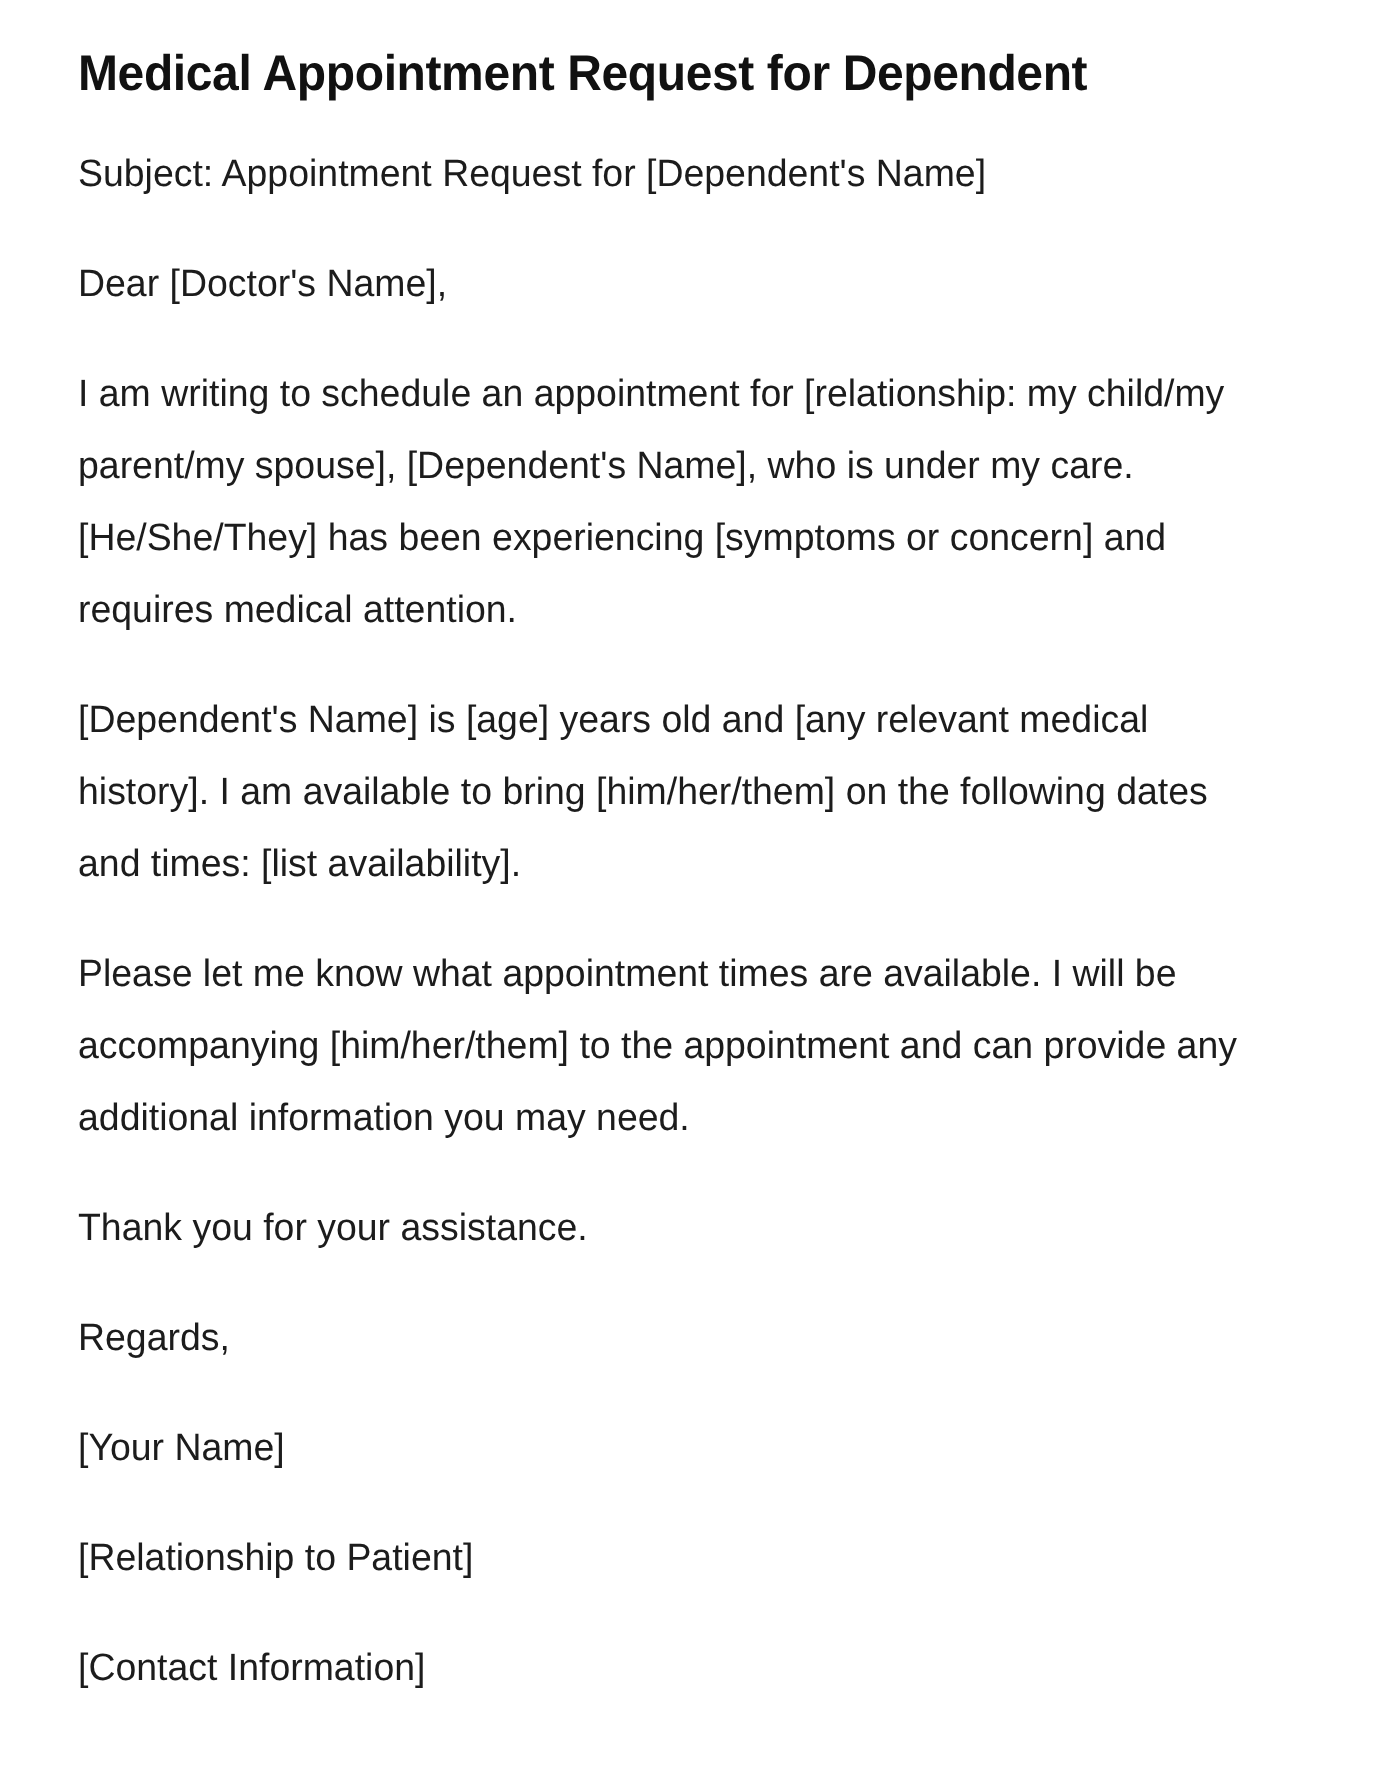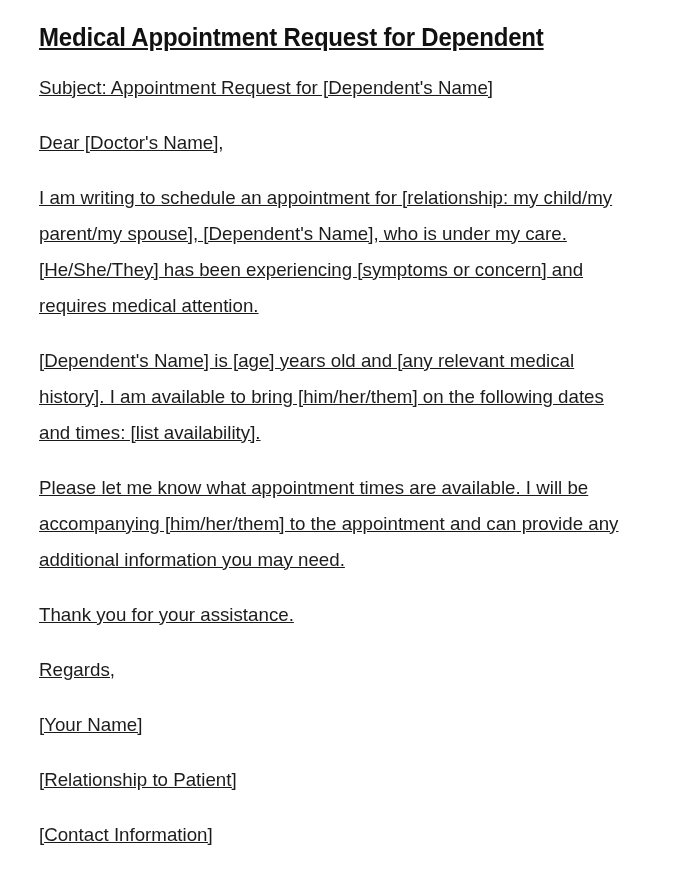--- a/index.html
+++ b/index.html
@@ -14,21 +14,20 @@
     font-family: "Liberation Sans", "DejaVu Sans", sans-serif;
     color: #1a1a1a;
     -webkit-font-smoothing: antialiased;
   }
   .page {
     box-sizing: border-box;
     width: 700px;
     min-height: 892px;
     background: #ffffff;
     padding: 22px 72px 20px 39px;
-    text-decoration: underline;
   }
   .doc-title {
     font-size: 25px;
     font-weight: 700;
     line-height: 1.22;
     letter-spacing: -0.2px;
     margin: 0 0 17px 0;
     color: #111111;
     transform: scaleX(0.96);
     transform-origin: left center;

